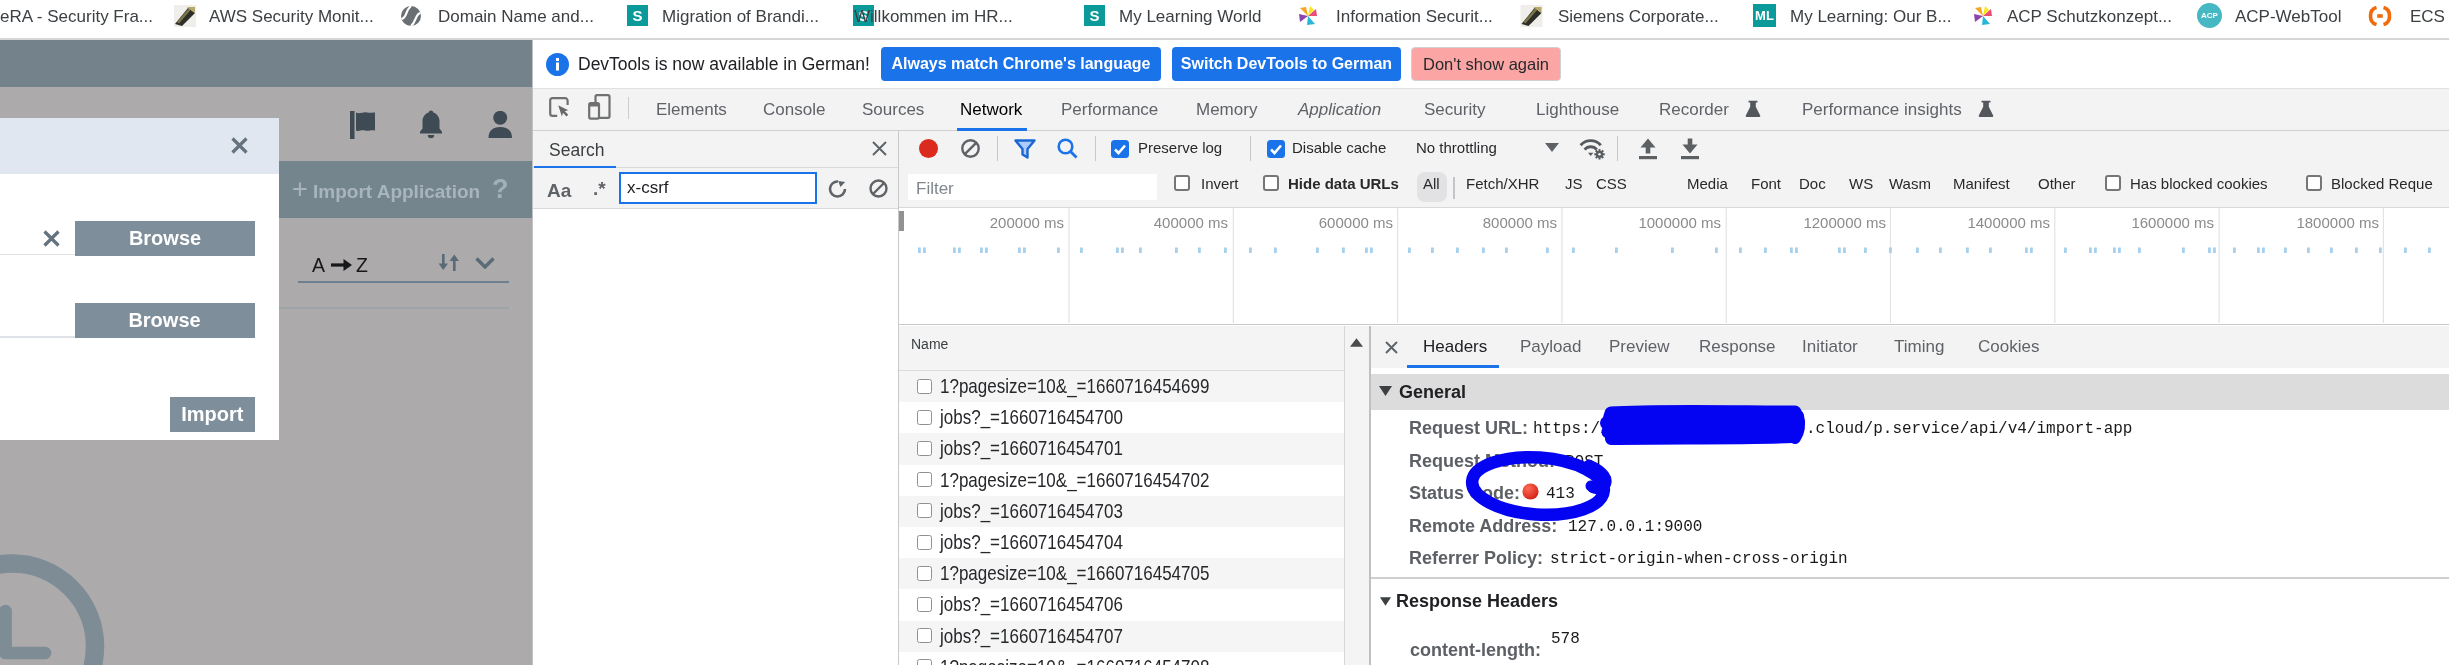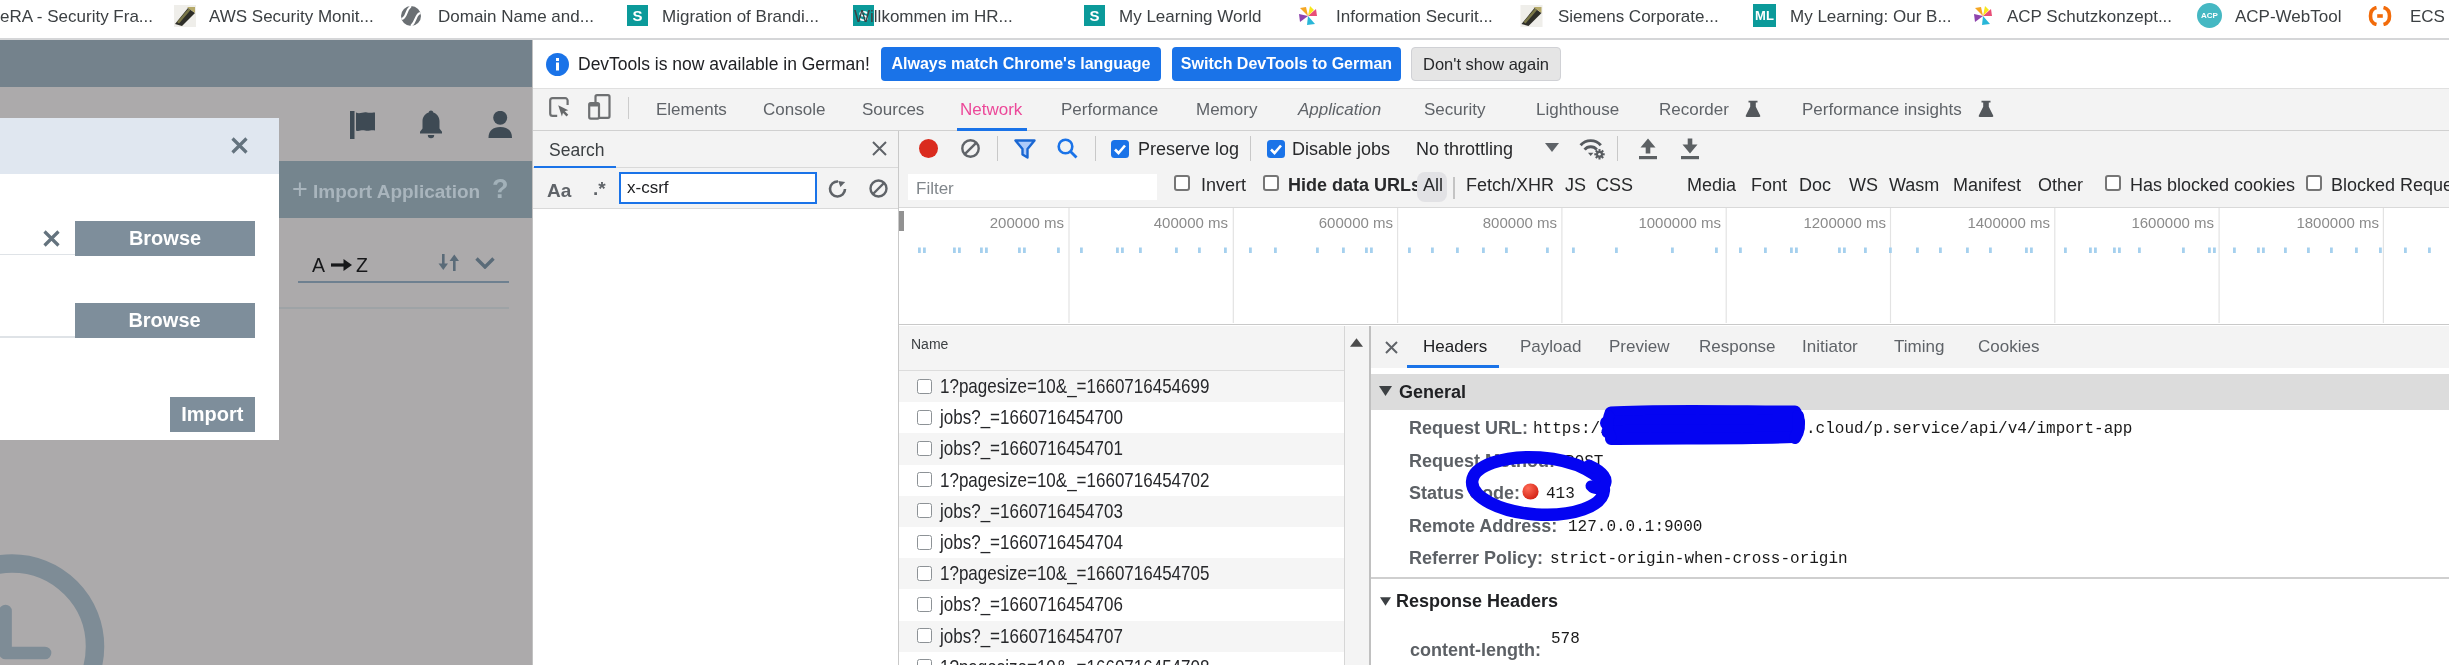--- a/index.html
+++ b/index.html
@@ -3,21 +3,21 @@
 <meta charset="utf-8">
 <style>
   html,body{margin:0;padding:0;}
   body{width:2449px;height:665px;position:relative;overflow:hidden;background:#fff;
        font-family:"Liberation Sans",sans-serif;}
   .ab{position:absolute;}
   .bmtext{font-size:17px;color:#3c4043;white-space:nowrap;}
   .sq{width:21px;height:21px;background:#0b9a9a;color:#fff;font-weight:bold;
       font-size:15px;text-align:center;line-height:21px;}
   .tab{font-size:17px;color:#5f6368;white-space:nowrap;}
-  .ftxt{font-size:18px;color:#28292b;white-space:nowrap;}
+  .ftxt{font-size:15px;color:#28292b;white-space:nowrap;}
   .cbe{width:16px;height:16px;border-radius:3px;background:#fff;border:2px solid #767676;box-sizing:border-box;}
   .lbl{font-weight:bold;color:#5c6065;font-size:18px;white-space:nowrap;}
   .mono{font-family:"Liberation Mono",monospace;font-size:16px;color:#191919;white-space:nowrap;}
   .rowname{font-size:17px;color:#26272a;white-space:nowrap;transform:scaleY(1.2);transform-origin:left top;}
   .btnslate{background:#7e8e9b;color:#fff;font-weight:bold;font-size:20px;text-align:center;}
 </style>
 </head>
 <body>
 
 <div class="ab" style="left:0;top:0;width:2449px;height:38px;background:#fff;"></div>
@@ -155,39 +155,39 @@
 <div class="ab" style="left:532px;top:40px;width:1917px;height:625px;background:#fff;border-left:1px solid #c2c2c2;box-sizing:border-box;overflow:hidden;">
 
   <svg class="ab" style="left:13px;top:13px;" width="23" height="23" viewBox="0 0 23 23">
     <circle cx="11.5" cy="11.5" r="11.5" fill="#1a73e8"></circle>
     <rect x="10" y="9.5" width="3" height="8" fill="#fff"></rect>
     <rect x="10" y="5" width="3" height="3" fill="#fff"></rect>
   </svg>
   <div class="ab" style="left:45px;top:14px;font-size:17.5px;color:#202124;white-space:nowrap;">DevTools is now available in German!</div>
   <div class="ab" style="left:639px;top:7px;width:229px;height:34px;background:#1a73e8;border-radius:4px;color:#fff;font-weight:bold;font-size:16px;text-align:center;line-height:34px;">Switch DevTools to German</div>
   <div class="ab" style="left:348px;top:7px;width:280px;height:34px;background:#1a73e8;border-radius:4px;color:#fff;font-weight:bold;font-size:16px;text-align:center;line-height:34px;">Always match Chrome's language</div>
-  <div class="ab" style="left:878px;top:7px;width:148px;height:32px;background:#e5e5e5;border:1px solid #d0d1d5;border-radius:4px;color:#27282a;font-size:16.5px;text-align:center;line-height:32px;">Don't show again</div>
+  <div class="ab" style="left:878px;top:7px;width:148px;height:32px;background:#fca5a5;border:1px solid #d0d1d5;border-radius:4px;color:#27282a;font-size:16.5px;text-align:center;line-height:32px;">Don't show again</div>
   <div class="ab" style="left:0;top:48px;width:1917px;height:1px;background:#e0e0e0;"></div>
 
   <div class="ab" style="left:0;top:49px;width:1917px;height:42px;background:#f3f3f3;border-bottom:1px solid #d0d0d0;box-sizing:border-box;"></div>
   <svg class="ab" style="left:16px;top:57px;" width="21" height="21" viewBox="0 0 21 21">
     <path d="M18.6 8 V3.6 A2.4 2.4 0 0 0 16.2 1.2 H3.6 A2.4 2.4 0 0 0 1.2 3.6 V16.4 A2.4 2.4 0 0 0 3.6 18.8 H8.2" stroke="#6e7072" stroke-width="2.2" fill="none"></path>
     <path d="M9.2 8.2 L19.3 13.2 L14.4 14.6 L12.9 19.6 Z" fill="#66686a"></path>
     <path d="M13.8 13.8 L18.4 18.6" stroke="#66686a" stroke-width="2.4" fill="none"></path>
   </svg>
   <svg class="ab" style="left:55px;top:54px;" width="23" height="26" viewBox="0 0 23 26">
     <rect x="7.5" y="1.2" width="14" height="22.6" rx="1.5" stroke="#6e7072" stroke-width="2.2" fill="none"></rect>
     <rect x="1.2" y="9" width="9.8" height="15.6" rx="1.5" fill="#f3f3f3" stroke="#6e7072" stroke-width="2.2"></rect>
     <rect x="1.2" y="9" width="9.8" height="3.4" rx="1.5" fill="#6e7072"></rect>
   </svg>
   <div class="ab" style="left:95px;top:57px;width:1px;height:22px;background:#cccccc;"></div>
   <div class="ab tab" style="left:123px;top:60px;">Elements</div>
   <div class="ab tab" style="left:230px;top:60px;">Console</div>
   <div class="ab tab" style="left:329px;top:60px;">Sources</div>
-  <div class="ab tab" style="left:427px;top:60px;color:#ec4899;text-align:right;">Network</div>
+  <div class="ab tab" style="left:427px;top:60px;color:#000000;text-align:right;">Network</div>
   <div class="ab" style="left:424px;top:88px;width:70px;height:3px;background:#1a73e8;"></div>
   <div class="ab tab" style="left:528px;top:60px;">Performance</div>
   <div class="ab tab" style="left:663px;top:60px;">Memory</div>
   <div class="ab tab" style="left:765px;top:60px;font-style:italic;">Application</div>
   <div class="ab tab" style="left:891px;top:60px;">Security</div>
   <div class="ab tab" style="left:1003px;top:60px;">Lighthouse</div>
   <div class="ab tab" style="left:1126px;top:60px;">Recorder</div>
   <svg class="ab" style="left:1212px;top:60px;" width="16" height="18" viewBox="0 0 16 18">
     <path d="M3.5 0.8 H12.5 V2.6 H10.8 V6.8 L15.2 15.6 A1 1 0 0 1 14.3 17 H1.7 A1 1 0 0 1 0.8 15.6 L5.2 6.8 V2.6 H3.5 Z" fill="#54585c"></path>
   </svg>
@@ -240,21 +240,21 @@
   <svg class="ab" style="left:578px;top:100px;" width="18" height="18" viewBox="0 0 18 18">
     <rect x="0" y="0" width="18" height="18" rx="3.5" fill="#1a73e8"></rect>
     <path d="M4 9.5 L7.5 13 L14 5.5" stroke="#fff" stroke-width="2.6" fill="none"></path>
   </svg>
   <div class="ab ftxt" style="left:605px;top:99px;">Preserve log</div>
   <div class="ab" style="left:717px;top:96px;width:1px;height:25px;background:#c8c8c8;"></div>
   <svg class="ab" style="left:734px;top:100px;" width="18" height="18" viewBox="0 0 18 18">
     <rect x="0" y="0" width="18" height="18" rx="3.5" fill="#1a73e8"></rect>
     <path d="M4 9.5 L7.5 13 L14 5.5" stroke="#fff" stroke-width="2.6" fill="none"></path>
   </svg>
-  <div class="ab ftxt" style="left:759px;top:99px;">Disable jobs</div>
+  <div class="ab ftxt" style="left:759px;top:99px;">Disable cache</div>
   <div class="ab ftxt" style="left:883px;top:99px;">No throttling</div>
   <svg class="ab" style="left:1012px;top:103px;" width="14" height="9" viewBox="0 0 14 9">
     <path d="M0 0 L14 0 L7 9 Z" fill="#5f6368"></path>
   </svg>
   <svg class="ab" style="left:1046px;top:97px;" width="30" height="25" viewBox="0 0 30 25">
     <path d="M1.6 8.3 A 13.2 13.2 0 0 1 21.8 8.3" stroke="#565a5e" stroke-width="2.9" fill="none"></path>
     <path d="M5.6 12.6 A 8 8 0 0 1 17.8 12.6" stroke="#565a5e" stroke-width="2.9" fill="none"></path>
     <path d="M9 15.8 L14.4 15.8 L11.7 19 Z" fill="#565a5e"></path>
     <g transform="translate(20.5,17.3)">
       <g stroke="#565a5e" stroke-width="2.1">

